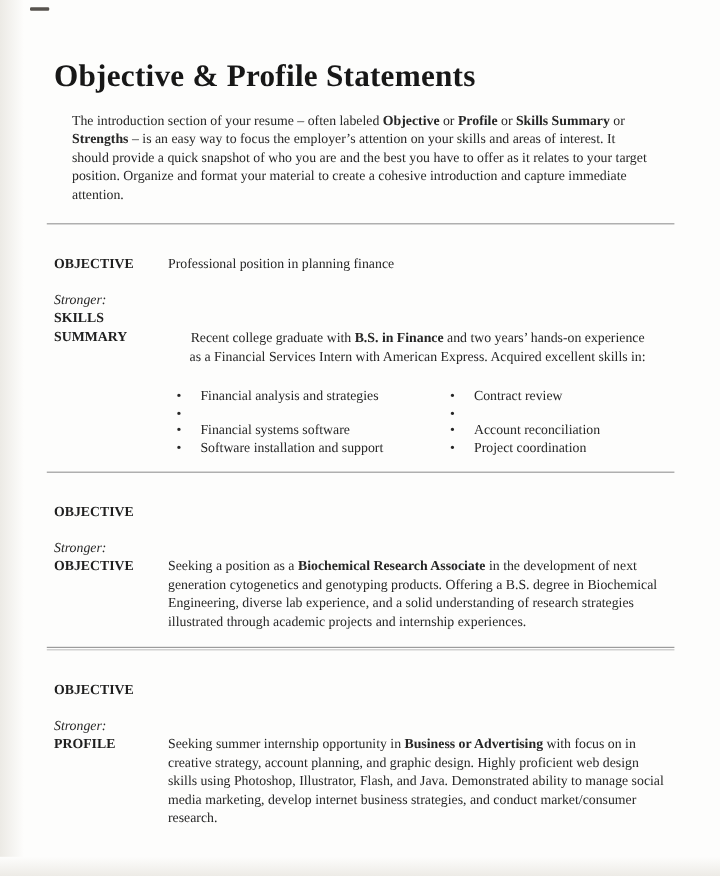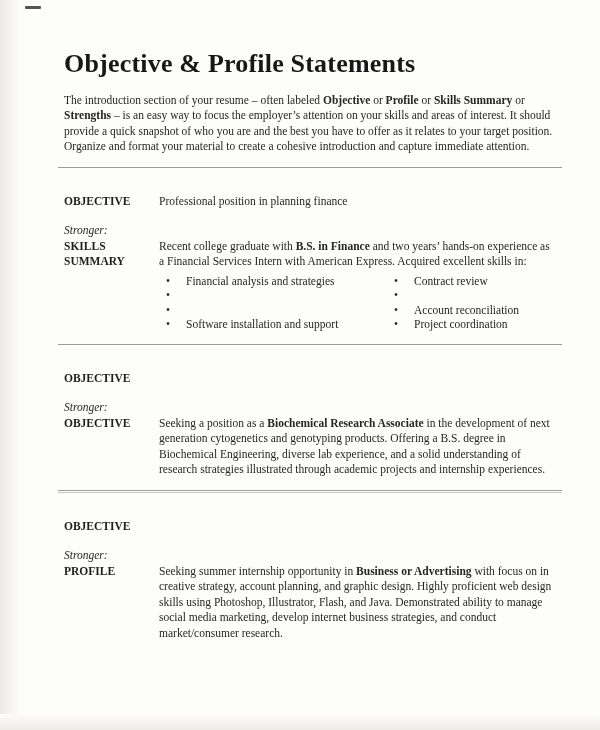--- a/index.html
+++ b/index.html
@@ -20,32 +20,32 @@
   .edge-bottom {
     position: absolute; left: 0; right: 0; bottom: 0; height: 16px;
     background: linear-gradient(to top, #edebe6, #fdfdfc);
   }
   .scan-mark {
     position: absolute; left: 25px; top: 6px; width: 16px; height: 3px;
     background: #57534e; border-radius: 1px;
   }
   .content {
     position: relative;
-    padding: 50px 44px 0 64px;
+    padding: 50px 44px 0 45px;
   }
   h1.title {
     margin: 0 0 14px 0;
     font-size: 26px;
     line-height: 1.1;
     font-weight: bold;
     color: #171717;
     letter-spacing: 0.2px;
   }
   .intro {
-    margin: 0;
+    margin: 15px;
     font-size: 11.5px;
     line-height: 15.5px;
   }
   .divider {
     height: 0;
     border: 0;
     border-top: 1px solid #9c9c9c;
     margin: 12px -6px 26px -6px;
   }
   .divider.double {
@@ -59,21 +59,21 @@
     font-weight: bold;
     font-size: 11.5px;
     line-height: 15.5px;
     color: #1f1f1f;
   }
   .content-col {
     flex: 1;
     font-size: 11.5px;
     line-height: 15.5px;
   }
-  .content-col p { margin: 0; }
+  .content-col p { margin: 17px; text-align: center; }
   .stronger-line {
     margin-top: 14px;
     font-style: italic;
     font-weight: normal;
     font-size: 11.5px;
     line-height: 15.5px;
   }
   .bullets { display: flex; margin-top: 4px; }
   ul.bullet-col {
     list-style: none;
@@ -123,20 +123,21 @@
             <ul class="bullet-col">
               <li class="bullet-item">
                   <span class="dot">•</span>
                   <span>Financial analysis and strategies</span>
                 </li>
               <li class="bullet-item">
                   <span class="dot">•</span>
                 </li>
               <li class="bullet-item">
                   <span class="dot">•</span>
+                  <span>Financial systems software</span>
                 </li>
               <li class="bullet-item">
                   <span class="dot">•</span>
                   <span>Software installation and support</span>
                 </li>
             </ul>
             <ul class="bullet-col right">
               <li class="bullet-item">
                   <span class="dot">•</span>
                   <span>Contract review</span>

